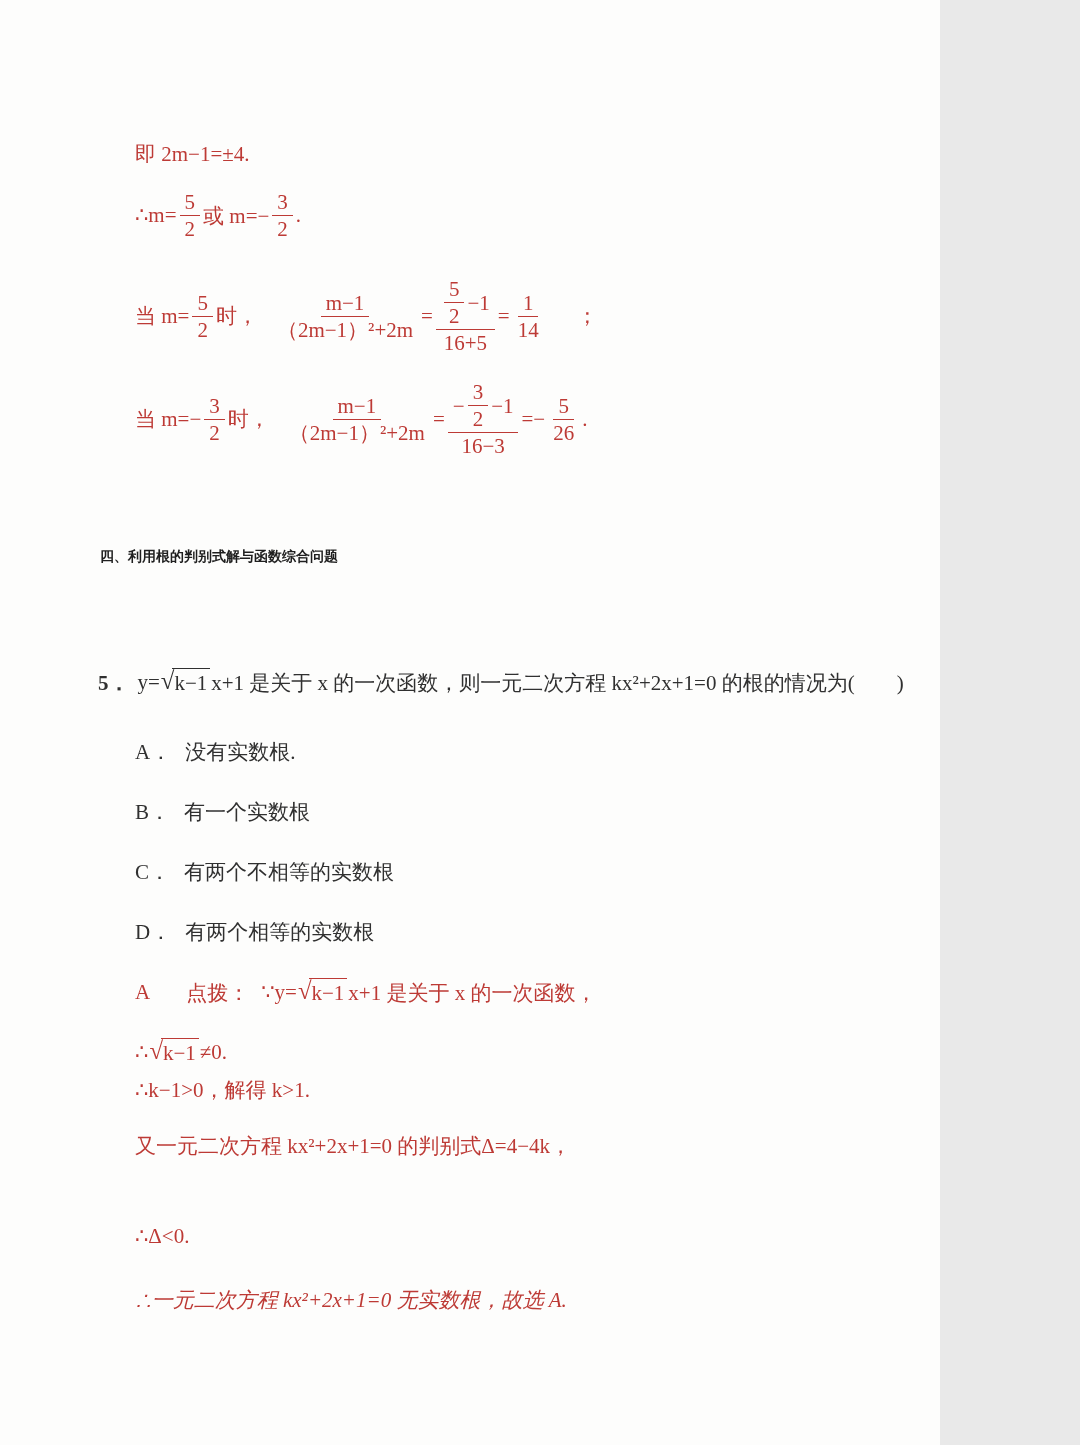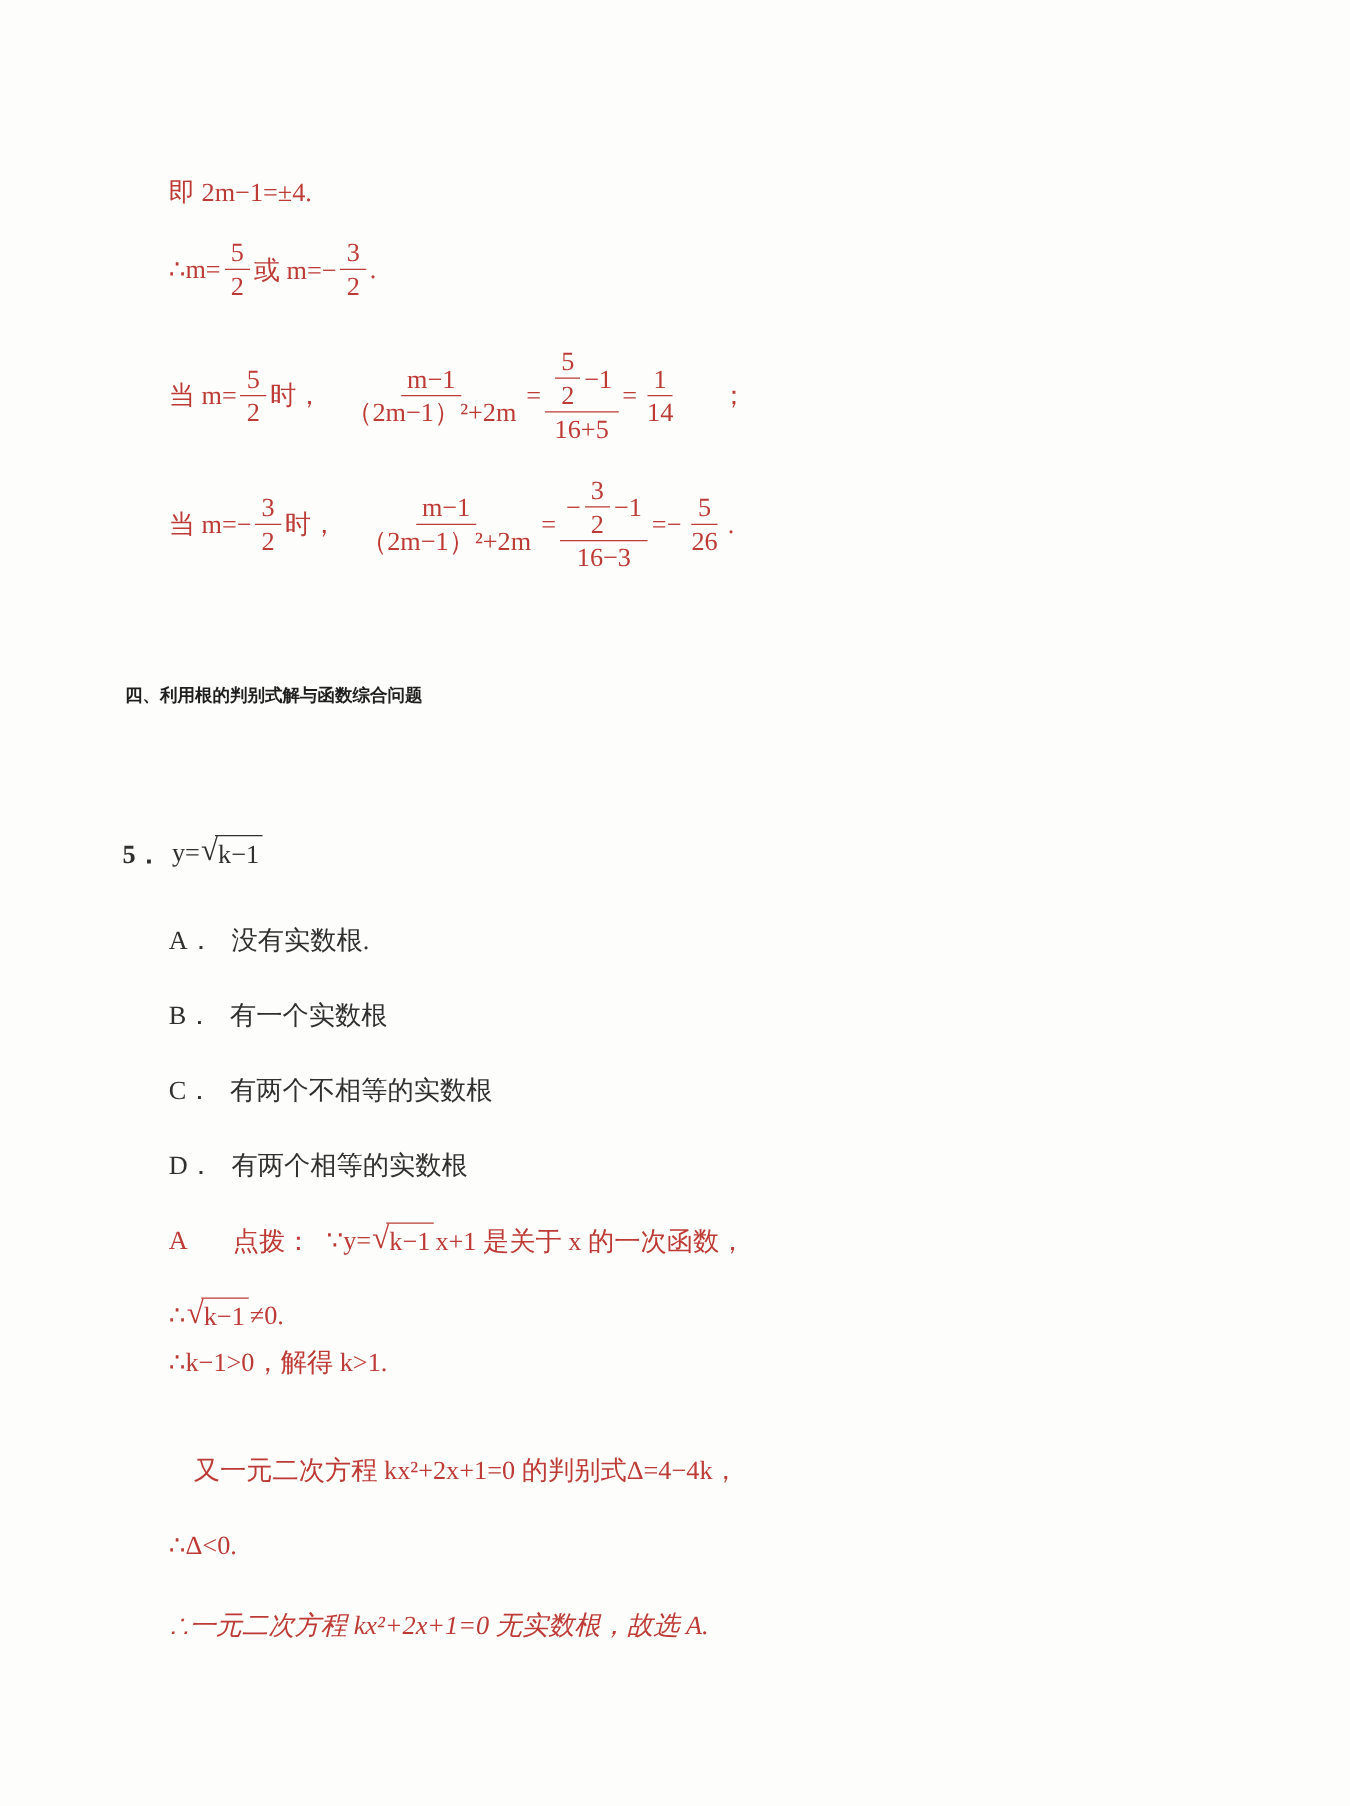--- a/index.html
+++ b/index.html
@@ -9,21 +9,21 @@
     --bg:#fdfdfc;
   }
   html,body{margin:0;padding:0;}
   body{
     width:1080px;height:1445px;
     background:#e9e9e9;
     font-family:"Liberation Serif","DejaVu Serif",serif;
   }
   .page{
     position:relative;
-    width:1080px;height:1445px;
+    width:940px;height:1445px;
     background:var(--bg);
     overflow:hidden;
   }
   .line{
     position:absolute;
     white-space:nowrap;
     font-size:21px;
     color:var(--ink);
     display:flex;
     align-items:center;
@@ -169,20 +169,21 @@
 
   <div class="heading" style="left:100px;top:548px;">四、利用根的判别式解与函数综合问题</div>
 
   <div class="line" style="left:98px;top:668px;">
     <span class="bold" style="margin-right:8px;">5．</span>
     <span>y=</span>
     <span class="sqrt">
       <span class="sign">√</span>
       <span class="rad">k−1</span>
     </span>
+    <span>x+1 是关于 x 的一次函数，则一元二次方程 kx²+2x+1=0 的根的情况为(　　)</span>
   </div>
 
   <div class="line" style="left:135px;top:738px;">
     <span class="opt-label">A．</span>
     <span>没有实数根.</span>
   </div>
   <div class="line" style="left:135px;top:798px;">
     <span class="opt-label">B．</span>
     <span>有一个实数根</span>
   </div>
@@ -210,19 +211,19 @@
     <span>∴</span>
     <span class="sqrt">
       <span class="sign">√</span>
       <span class="rad">k−1</span>
     </span>
     <span>≠0.</span>
   </div>
 
   <div class="line red" style="left:135px;top:1076px;">∴k−1&gt;0，解得 k&gt;1.</div>
 
-  <div class="line red" style="left:135px;top:1162px;margin-left:20px;">又一元二次方程 kx²+2x+1=0 的判别式Δ=4−4k，</div>
+  <div class="line red" style="left:135px;top:1132px;">又一元二次方程 kx²+2x+1=0 的判别式Δ=4−4k，</div>
 
   <div class="line red" style="left:135px;top:1224px;text-align:center;">∴Δ&lt;0.</div>
 
   <div class="line red" style="left:135px;top:1286px;font-style:italic;">∴一元二次方程 kx²+2x+1=0 无实数根，故选 A.</div>
 
 </div>
 
 </body></html>

